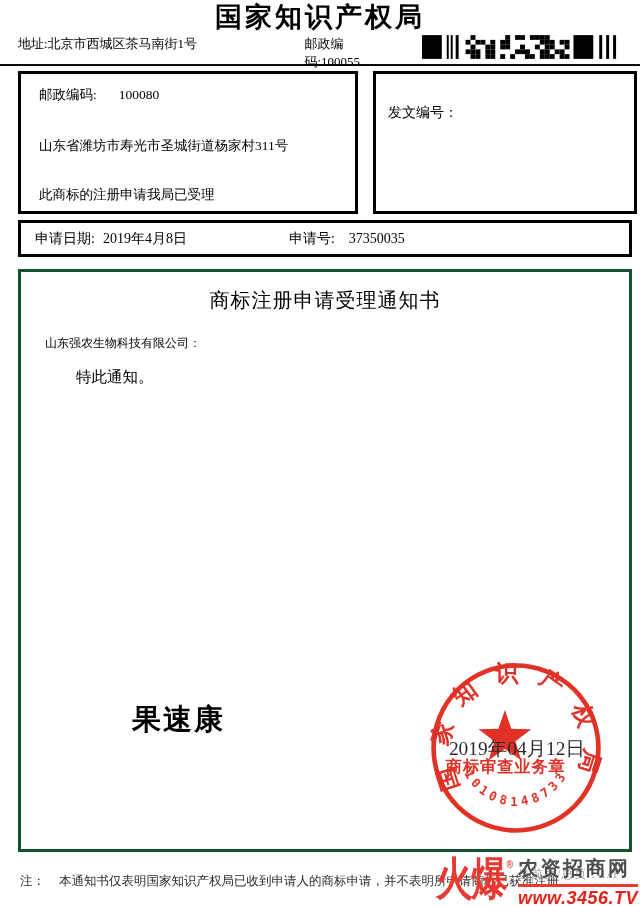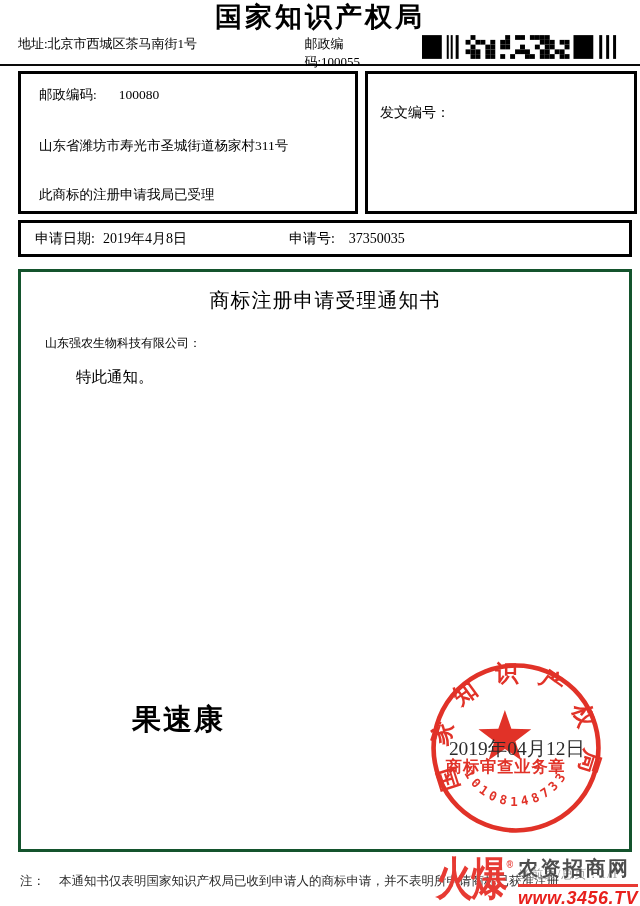--- a/index.html
+++ b/index.html
@@ -11,21 +11,21 @@
   }
   
   .doc-title{ text-align:center; font-size:27px; font-weight:bold; letter-spacing:3px; padding-top:2px; line-height:1.15; }
   .header-row{ display:flex; align-items:flex-start; margin:2px 8px 0 18px; height:26px;gap:24px; }
   .hdr-address{ width:265px; font-size:13px; }
   .hdr-postcode{ font-size:13px; }
   .hdr-barcode{ margin-left:auto; display:block; }
   .hdr-barcode rect{ fill:#000; }
   .header-rule{ border-top:2.5px solid #0a0a0a; margin-top:3px; }
   
-  .boxes-row{ display:flex; gap:7px; margin:5px 3px 0 18px; }
+  .boxes-row{ display:flex; gap:15px; margin:5px 3px 0 18px; }
   .recipient-box{ width:340px; height:143px; border:3px solid #000; padding:12px 18px; }
   .rc-line1{ font-size:13.5px; }
   .rc-postcode-value{ display:inline-block; margin-left:22px; }
   .rc-address{ font-size:13.5px; margin-top:33px; }
   .rc-company{ font-size:13.5px; margin-top:31px; }
   .dispatch-box{ flex:1; height:143px; border:3px solid #000; padding:30px 12px; }
   .dp-label{ font-size:14px; }
   .dp-number{ font-size:13.5px; margin:26px 0 0 45px; letter-spacing:.5px; }
   
   .app-bar{ display:flex; align-items:center; margin:6px 8px 0 18px; height:37px; border:3px solid #000; font-size:14px; padding-left:14px; }

